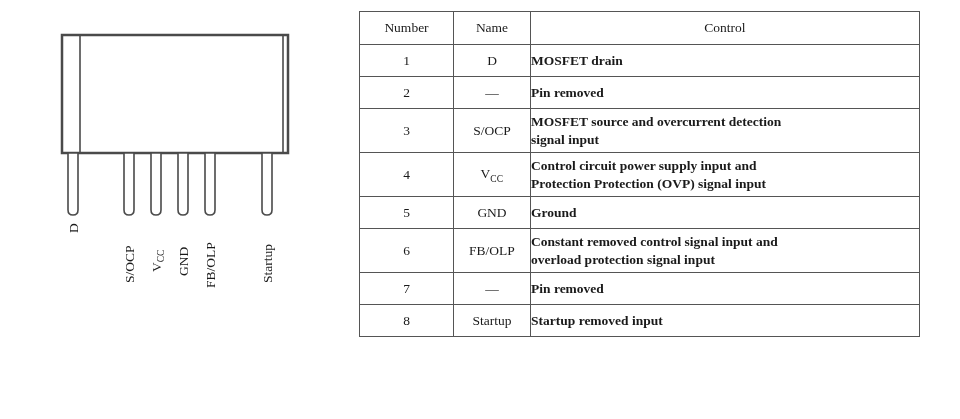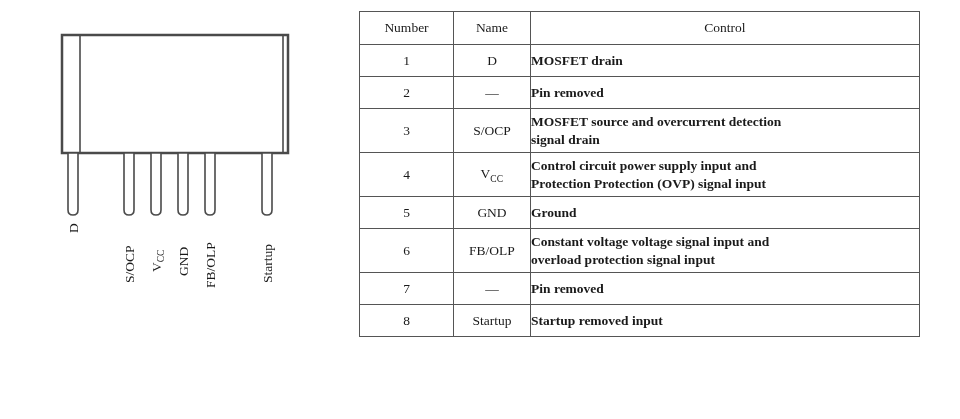--- a/index.html
+++ b/index.html
@@ -159,21 +159,21 @@
         <td class="func">
           <span class="func-line">Pin removed</span>
         </td>
       </tr>
 
       <tr class="r-2h">
         <td class="num">3</td>
         <td class="name">S/OCP</td>
         <td class="func">
           <span class="func-line">MOSFET source and overcurrent detection</span>
-          <span class="func-line">signal drain</span>
+          <span class="func-line">signal input</span>
         </td>
       </tr>
 
       <tr class="r-2h">
         <td class="num">4</td>
         <td class="name"><span>V</span><span class="sub">CC</span></td>
         <td class="func">
           <span class="func-line">Control circuit power supply input and</span>
           <span class="func-line">Protection Protection (OVP) signal input</span>
         </td>
@@ -184,21 +184,21 @@
         <td class="name">GND</td>
         <td class="func">
           <span class="func-line">Ground</span>
         </td>
       </tr>
 
       <tr class="r-2h">
         <td class="num">6</td>
         <td class="name">FB/OLP</td>
         <td class="func">
-          <span class="func-line">Constant voltage voltage signal input and</span>
+          <span class="func-line">Constant removed control signal input and</span>
           <span class="func-line">overload protection signal input</span>
         </td>
       </tr>
 
       <tr class="r-1h">
         <td class="num">7</td>
         <td class="name dash">—</td>
         <td class="func">
           <span class="func-line">Pin removed</span>
         </td>

